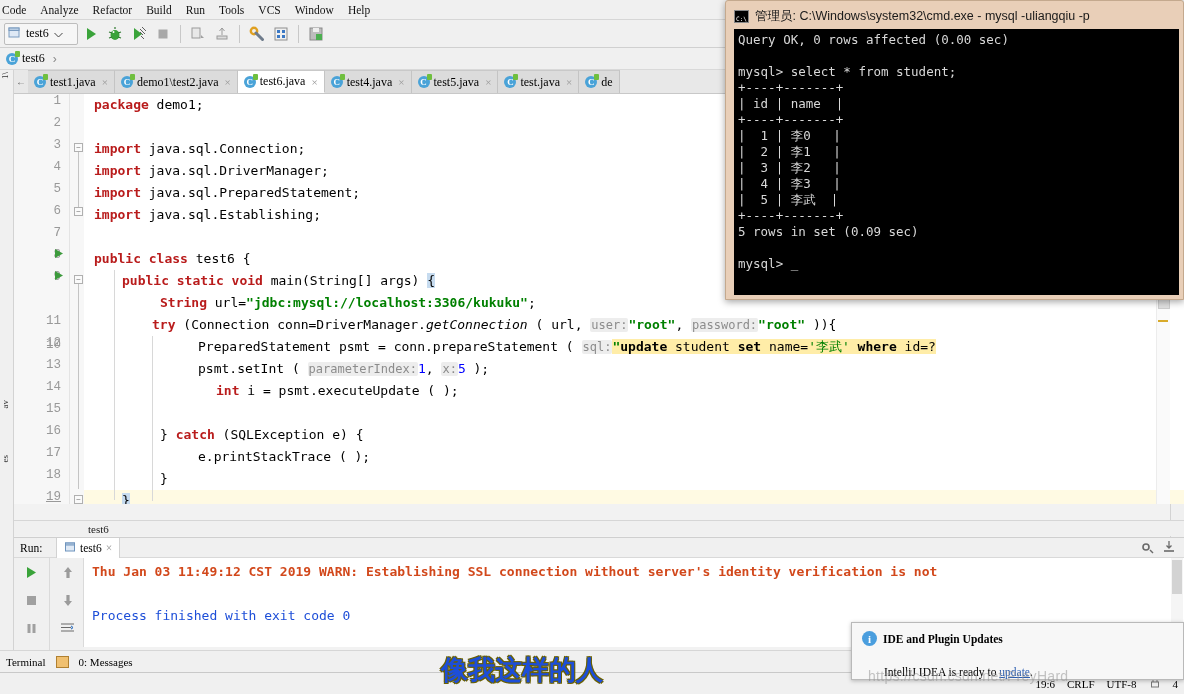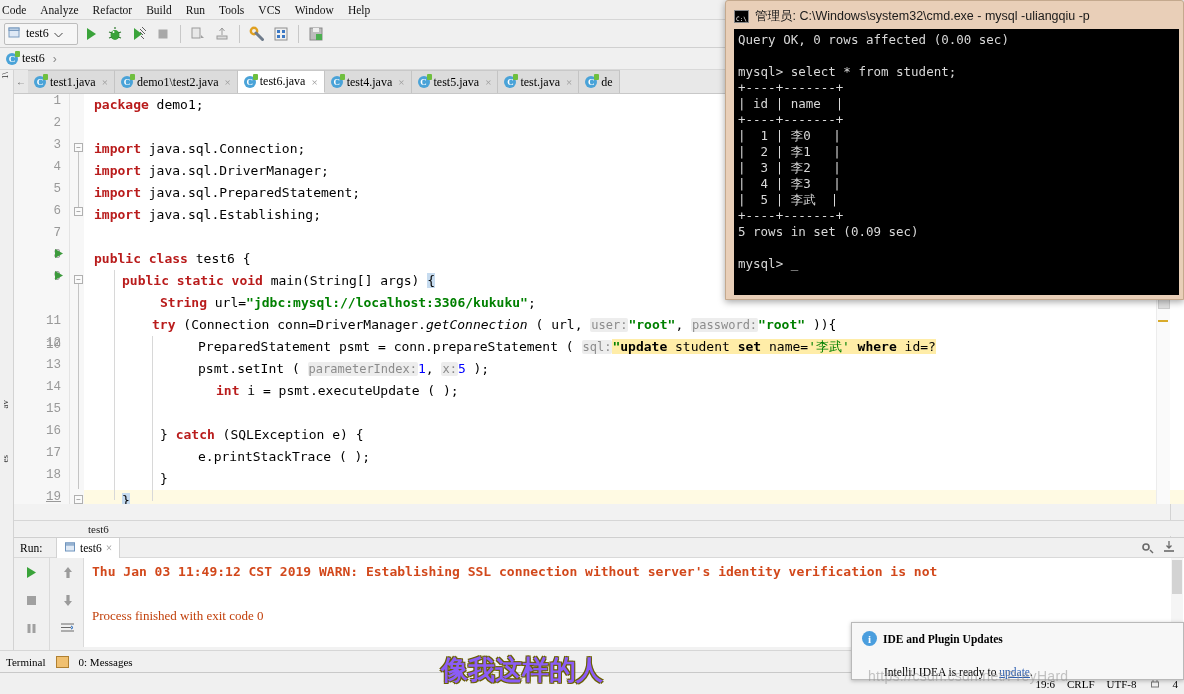--- a/index.html
+++ b/index.html
@@ -180,21 +180,21 @@
     position:absolute; left:0; top:21px; width:70px; height:89px; background:#f0f0f0;
     border-right:1px solid #dadada;
   }
   .rs-col { position:absolute; top:0; width:35px; height:89px; }
   .rs-btn { width:35px; height:28px; display:flex;align-items:center;justify-content:center; }
   .console {
     position:absolute; left:70px; top:21px; right:0; height:89px; background:#fff;
     font-family:"DejaVu Sans Mono", monospace; font-size:13px; white-space:pre; overflow:hidden;
   }
   .warn { color:#d2481b; font-weight:bold; }
-  .info { color:#c2410c;font-family:Liberation Serif, serif; }
+  .info { color:#1d4ed8; }
 
   
   .statusbar {
     position:absolute; left:0; bottom:0; width:1184px; height:22px;
     background:#f0f0f0; border-top:1px solid #c9c9c9;
     display:flex; align-items:center; gap:10px; padding-left:8px;
     font-family:"Liberation Serif",serif; font-size:11px;
   }
   .statusbar .right { position:absolute; right:6px; display:flex; align-items:center; gap:12px; }
 
@@ -249,21 +249,21 @@
 
   
   .watermark {
     position:absolute; left:868px; top:668px; width:310px;
     color:rgba(150,150,150,0.55); font-size:14px;
     font-family:"Liberation Sans",sans-serif; letter-spacing:0.3px;
     pointer-events:none; white-space:nowrap;
   }
   .subtitle {
     position:absolute; left:0; top:652px; width:1044px; text-align:center;
-    color:#8b5cf6; font-size:27px; font-weight:bold;
+    color:#1d4ed8; font-size:27px; font-weight:bold;
     font-family:"DejaVu Sans", sans-serif;
     text-shadow: 1px 1px 0 #6b6100, -1px 1px 0 #6b6100, 1px -1px 0 #6b6100, -1px -1px 0 #6b6100;
     pointer-events:none; white-space:nowrap;
   }
 </style>
 </head>
 <body>
 
 <div id="app">
 

